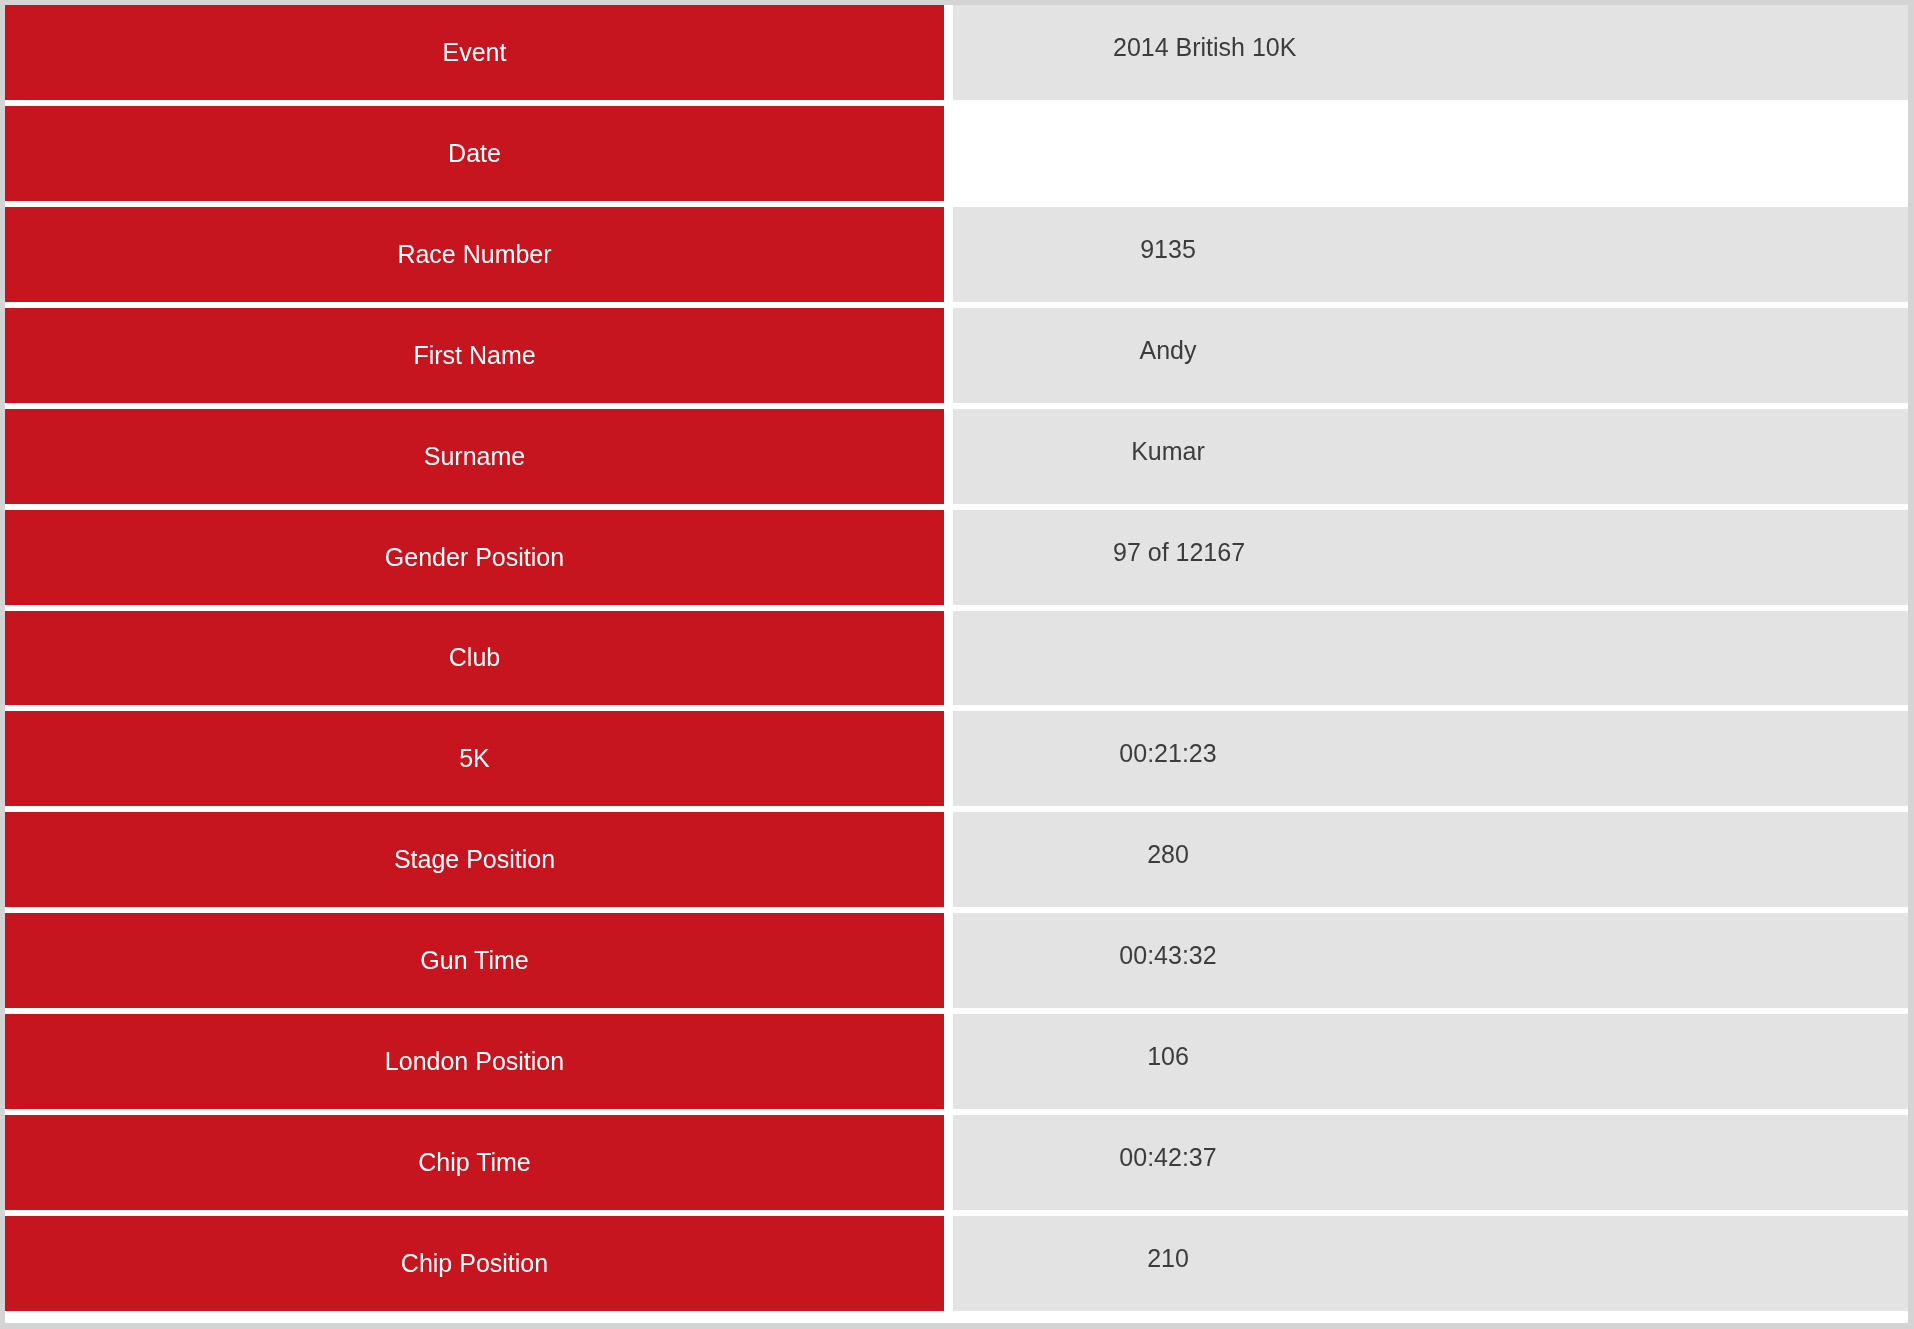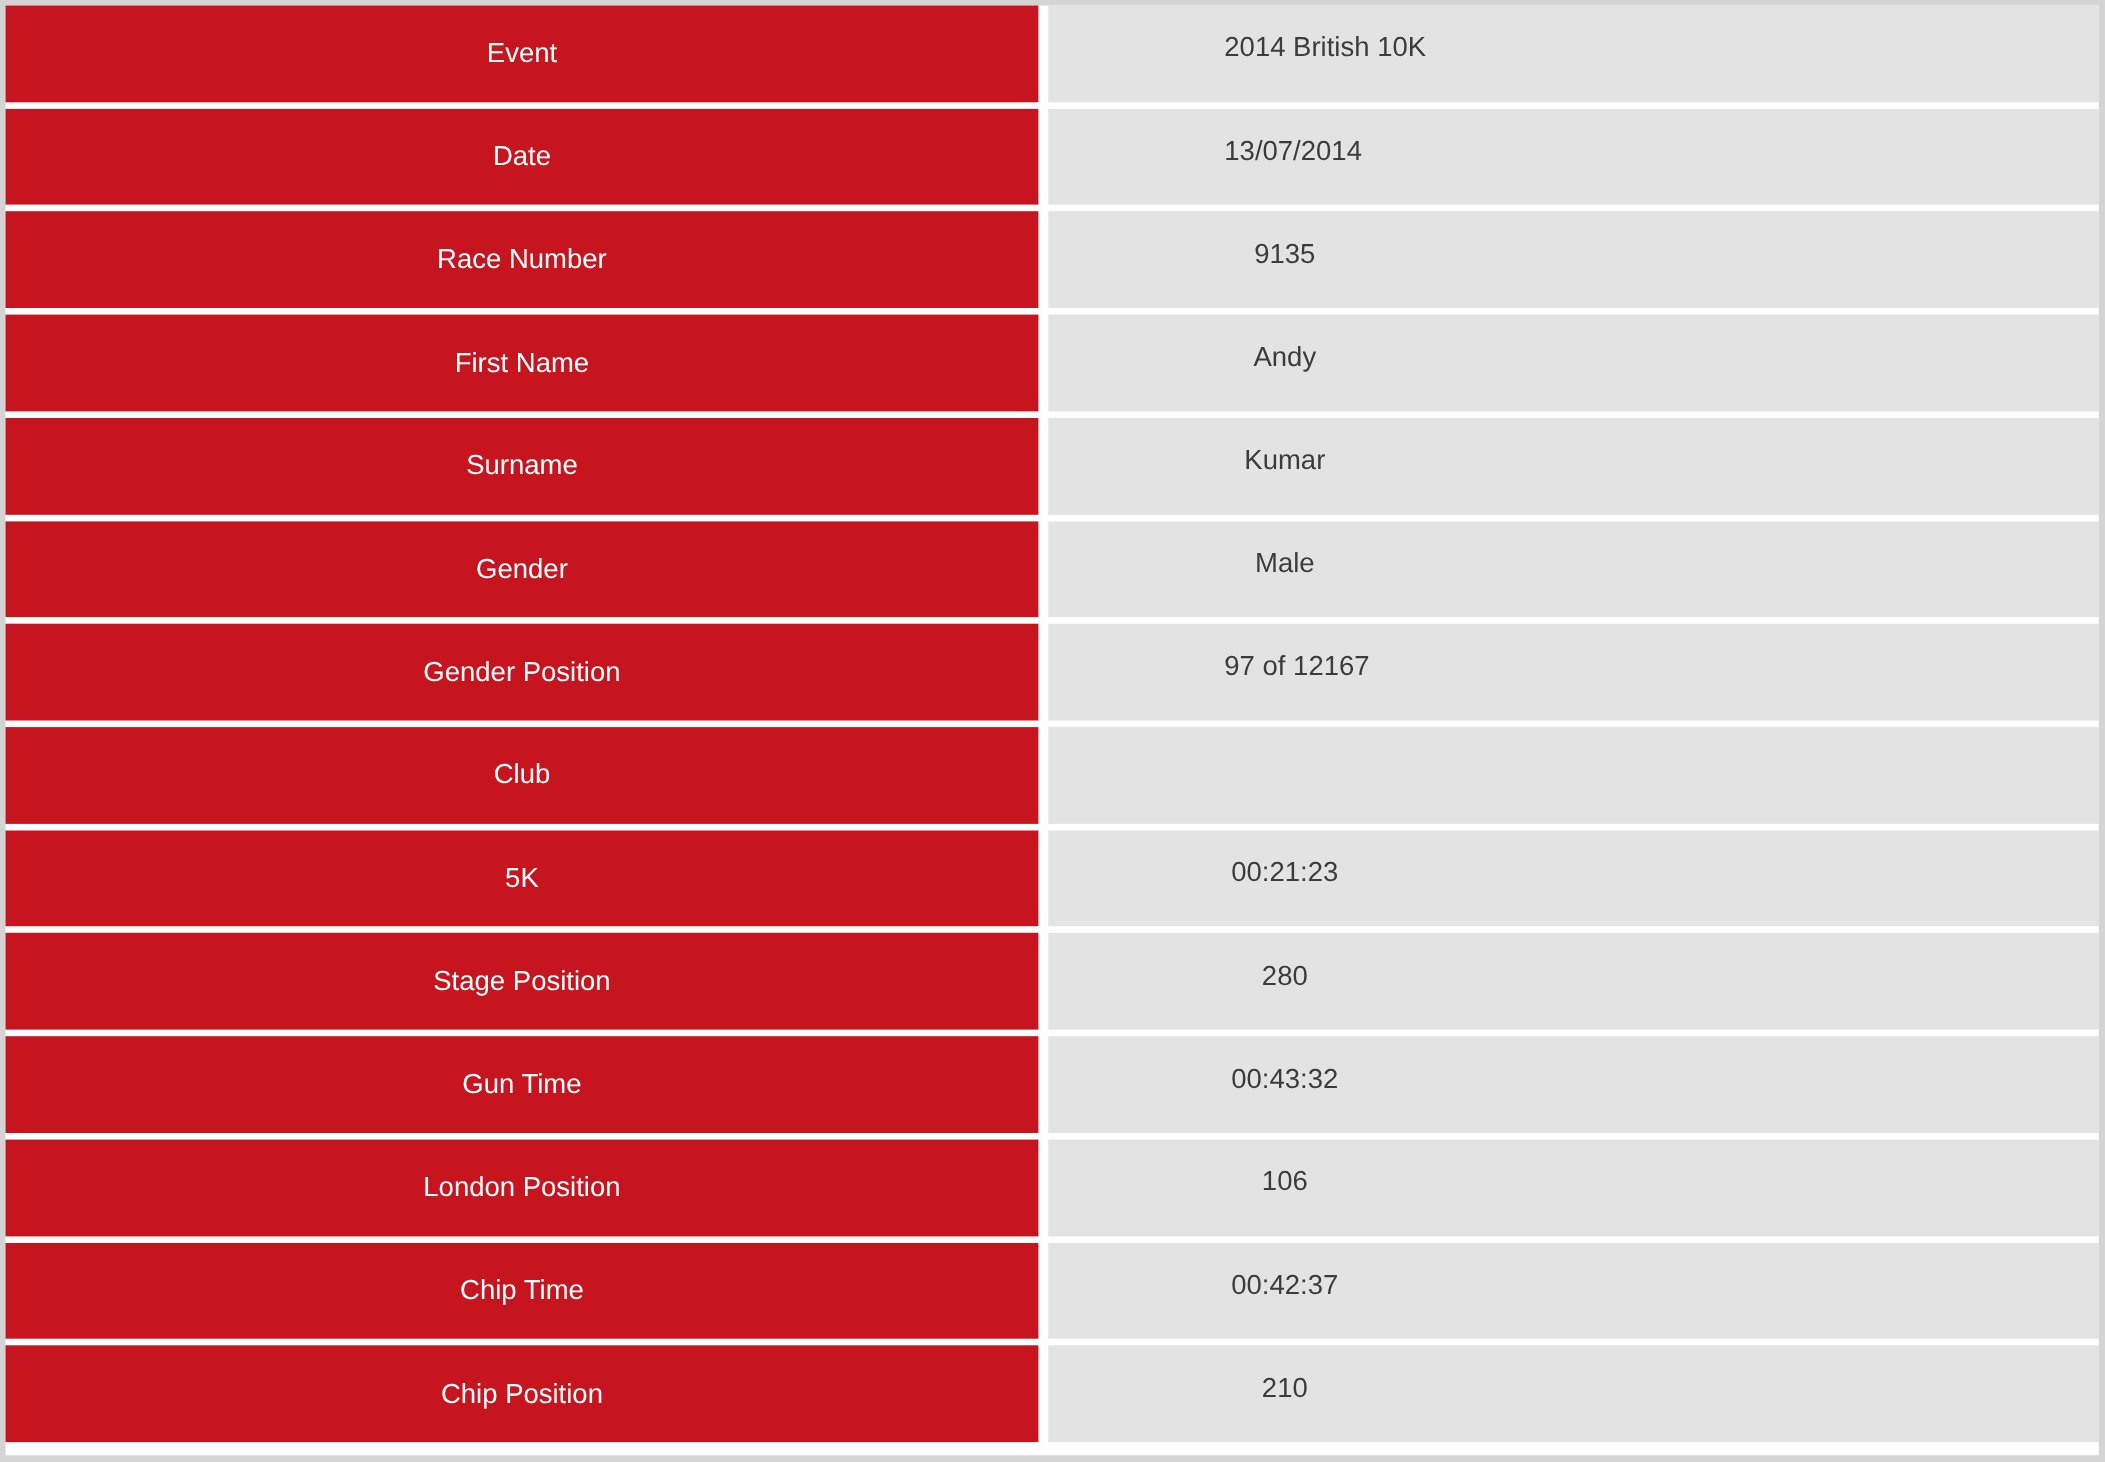--- a/index.html
+++ b/index.html
@@ -91,46 +91,37 @@
   <div class="result-table" id="result-table">
 
   <div class="result-row">
         <div class="cell cell-label">Event</div>
         <div class="cell cell-value">
           <span class="value-inner">2014 British 10K</span>
         </div>
       </div>
       <div class="result-row">
         <div class="cell cell-label">Date</div>
-        <div class="cell cell-value">
-          <span class="value-inner">13/07/2014</span>
-        </div>
       </div>
       <div class="result-row">
         <div class="cell cell-label">Race Number</div>
         <div class="cell cell-value">
           <span class="value-inner">9135</span>
         </div>
       </div>
       <div class="result-row">
         <div class="cell cell-label">First Name</div>
         <div class="cell cell-value">
           <span class="value-inner">Andy</span>
         </div>
       </div>
       <div class="result-row">
         <div class="cell cell-label">Surname</div>
         <div class="cell cell-value">
           <span class="value-inner">Kumar</span>
-        </div>
-      </div>
-      <div class="result-row">
-        <div class="cell cell-label">Gender</div>
-        <div class="cell cell-value">
-          <span class="value-inner">Male</span>
         </div>
       </div>
       <div class="result-row">
         <div class="cell cell-label">Gender Position</div>
         <div class="cell cell-value">
           <span class="value-inner">97 of 12167</span>
         </div>
       </div>
       <div class="result-row">
         <div class="cell cell-label">Club</div>

